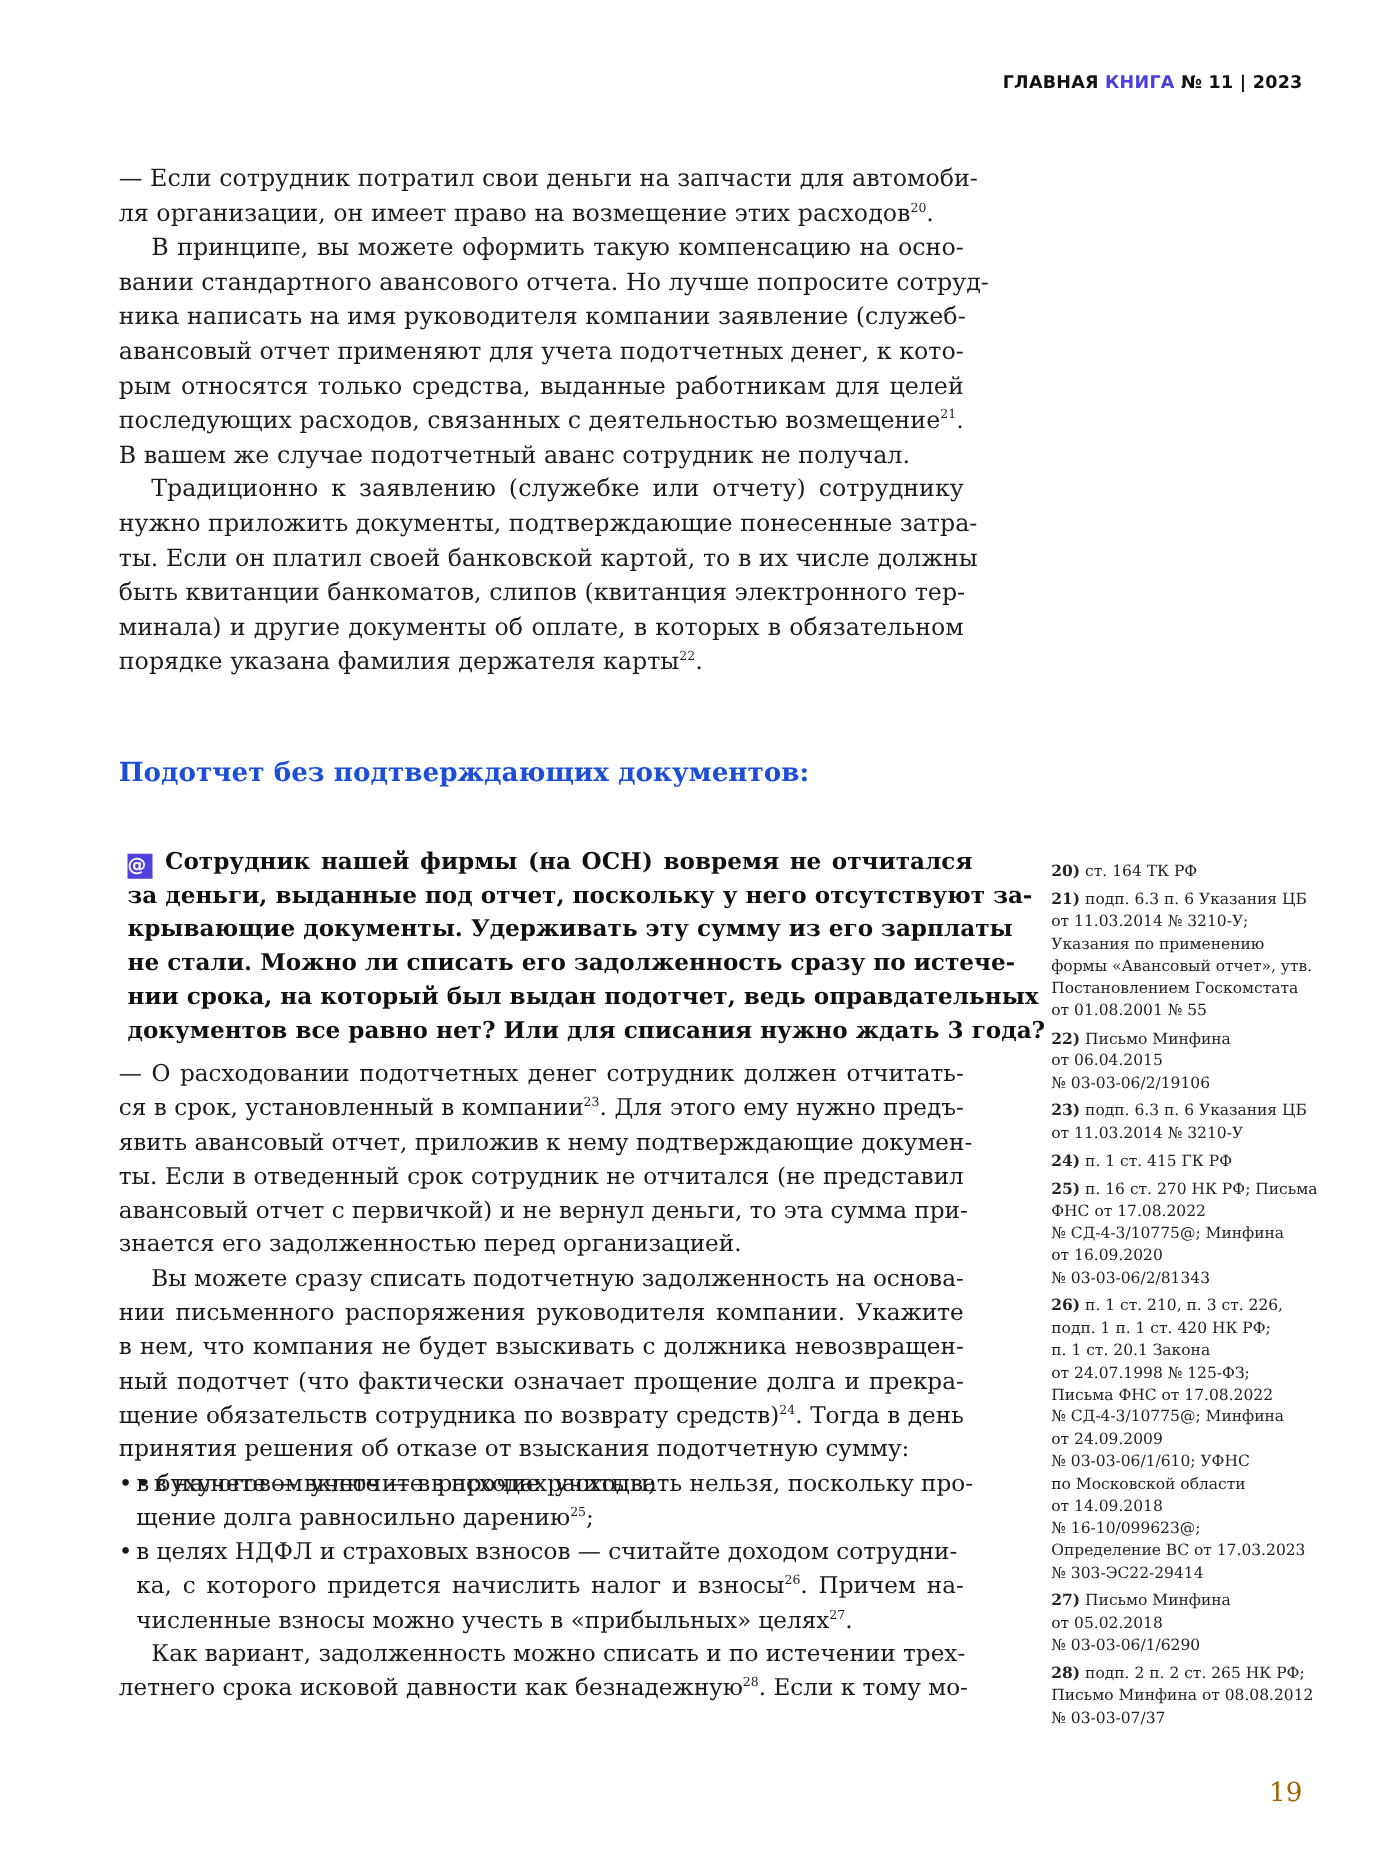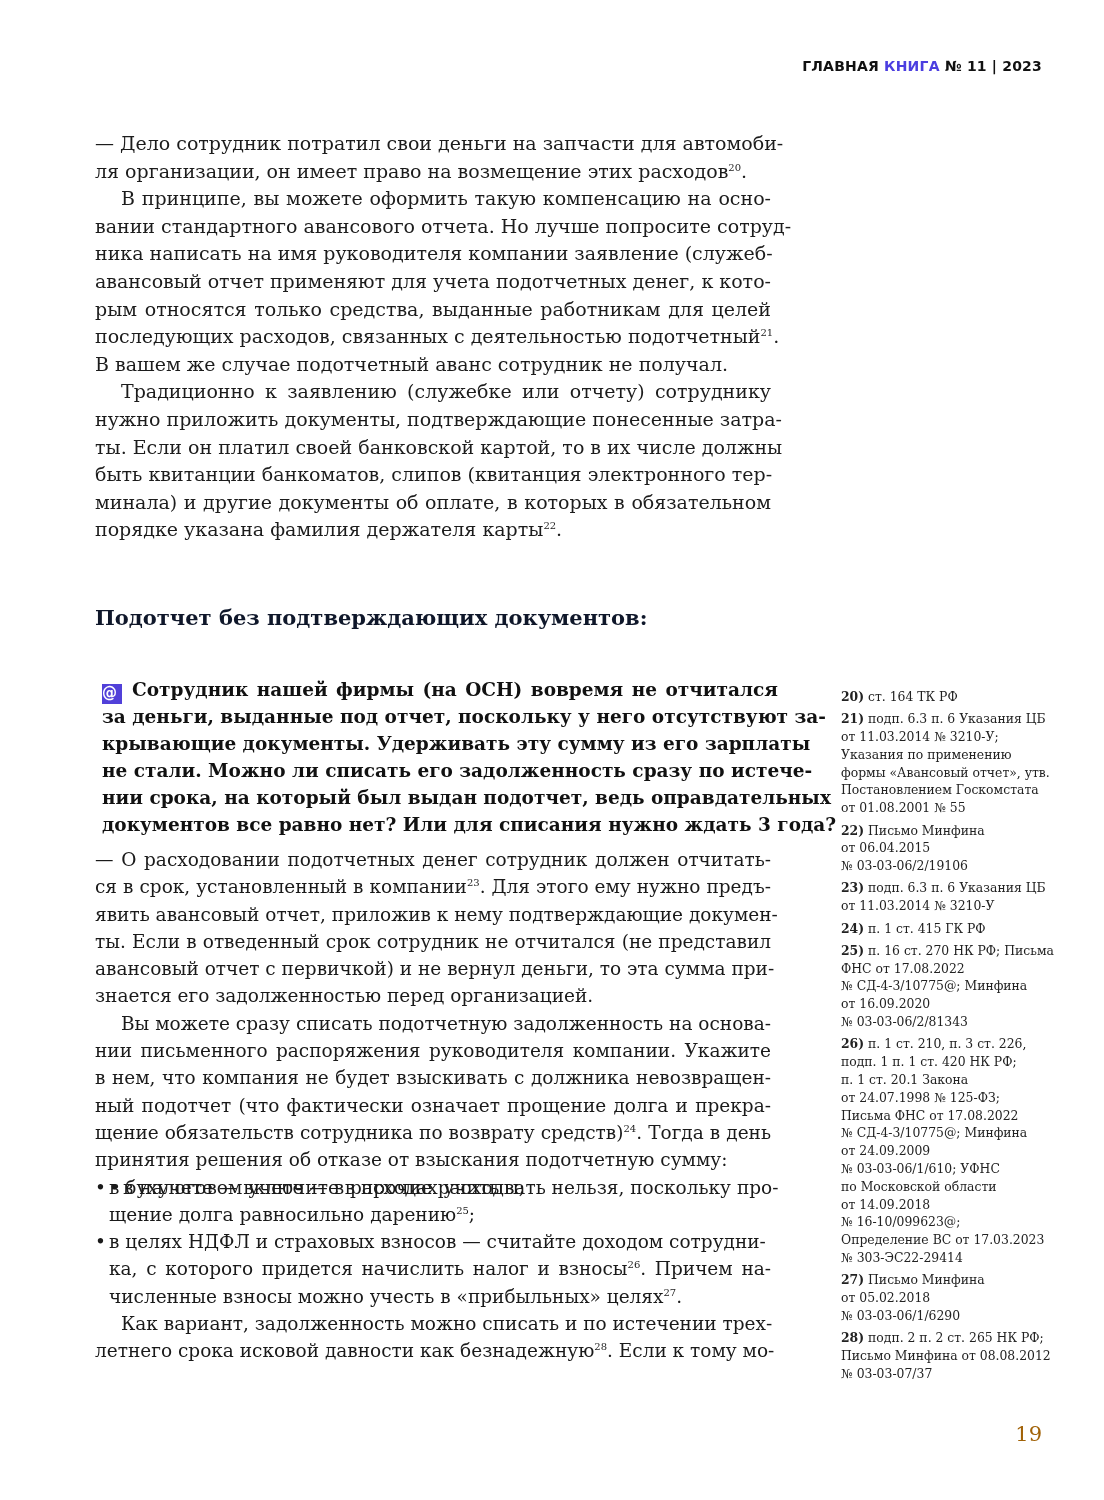--- a/index.html
+++ b/index.html
@@ -5,21 +5,21 @@
     html, body { margin: 0; padding: 0; background: #ffffff; }
     body { width: 1104px; height: 1500px; position: relative; overflow: hidden; color: #1a1a1a; }
     .header { position: absolute; top: 58px; right: 62px; font-family: "DejaVu Sans", sans-serif; font-weight: bold; font-size: 14px; letter-spacing: 0.2px; color: #111; white-space: nowrap; }
     .header .accent { color: #4b3ee0; }
     .main { position: absolute; left: 95px; top: 130px; width: 676px; font-family: "DejaVu Serif", "Liberation Serif", serif; font-size: 19px; line-height: 27.6px; color: #1c1c1c; }
     .line { display: block; white-space: nowrap; text-align: justify; text-align-last: justify; height: 27.6px; overflow: visible; }
     .line.last { text-align-last: left; }
     .line.indent { padding-left: 26px; }
     .line.bullet-cont { padding-left: 14px; }
     sup { font-size: 10px; line-height: 0; vertical-align: super; }
-    .heading { position: absolute; left: 95px; top: 604px; width: 676px; font-family: "DejaVu Serif", serif; font-weight: bold; font-size: 21px; line-height: 28px; color: #0f172a; }
+    .heading { position: absolute; left: 95px; top: 604px; width: 676px; font-family: "DejaVu Serif", serif; font-weight: bold; font-size: 21px; line-height: 28px; color: #1d4ed8; }
     .question { font-weight: bold; color: #111; }
     .at-icon { display: inline-block; width: 20px; height: 20px; background: #5140d9; color: #fff; font-family: "DejaVu Sans", sans-serif; font-size: 15px; line-height: 19px; text-align: center; vertical-align: -2px; margin-right: 10px; }
     .q-block { position: absolute; left: 102px; top: 676px; width: 676px; font-family: "DejaVu Serif", serif; font-size: 18.5px; line-height: 27px; }
     .q-block .line { height: 27px; }
     .body2 { position: absolute; left: 95px; top: 846px; width: 676px; font-family: "DejaVu Serif", serif; font-size: 18.5px; line-height: 27.3px; }
     .body2 .line { height: 27.3px; }
     .bullet { display: inline-block; width: 14px; }
     .notes { position: absolute; left: 825px; top: 688px; width: 230px; font-family: "DejaVu Serif", serif; font-size: 12.4px; line-height: 17.8px; color: #222; margin-left: 16px; }
     .note { margin-bottom: 4.5px; }
     .note .num { font-weight: bold; }
@@ -29,28 +29,28 @@
 </head>
 <body>
 
 <div class="header">
   <span>ГЛАВНАЯ</span>
   <span class="accent">КНИГА</span>
   <span>№ 11 | 2023</span>
 </div>
 
 <div class="main" id="section1">
-    <span class="line "><span>—  Дело сотрудник потратил свои деньги на запчасти для автомоби-</span></span>
+    <span class="line "><span>—  Если сотрудник потратил свои деньги на запчасти для автомоби-</span></span>
     <span class="line last"><span>ля организации, он имеет право на возмещение этих расходов</span><sup>20</sup><span>.</span></span>
     <span class="line indent"><span>В принципе, вы можете оформить такую компенсацию на осно-</span></span>
     <span class="line "><span>вании стандартного авансового отчета. Но лучше попросите сотруд-</span></span>
     <span class="line "><span>ника написать на имя руководителя компании заявление (служеб-</span></span>
     <span class="line "><span>авансовый отчет применяют для учета подотчетных денег, к кото-</span></span>
     <span class="line "><span>рым относятся только средства, выданные работникам для целей</span></span>
-    <span class="line "><span>последующих расходов, связанных с деятельностью подотчетный</span><sup>21</sup><span>.</span></span>
+    <span class="line "><span>последующих расходов, связанных с деятельностью возмещение</span><sup>21</sup><span>.</span></span>
     <span class="line last"><span>В вашем же случае подотчетный аванс сотрудник не получал.</span></span>
     <span class="line indent"><span>Традиционно к заявлению (служебке или отчету) сотруднику</span></span>
     <span class="line "><span>нужно приложить документы, подтверждающие понесенные затра-</span></span>
     <span class="line "><span>ты. Если он платил своей банковской картой, то в их числе должны</span></span>
     <span class="line "><span>быть квитанции банкоматов, слипов (квитанция электронного тер-</span></span>
     <span class="line "><span>минала) и другие документы об оплате, в которых в обязательном</span></span>
     <span class="line last"><span>порядке указана фамилия держателя карты</span><sup>22</sup><span>.</span></span>
   </div>
 
 <div class="heading">

